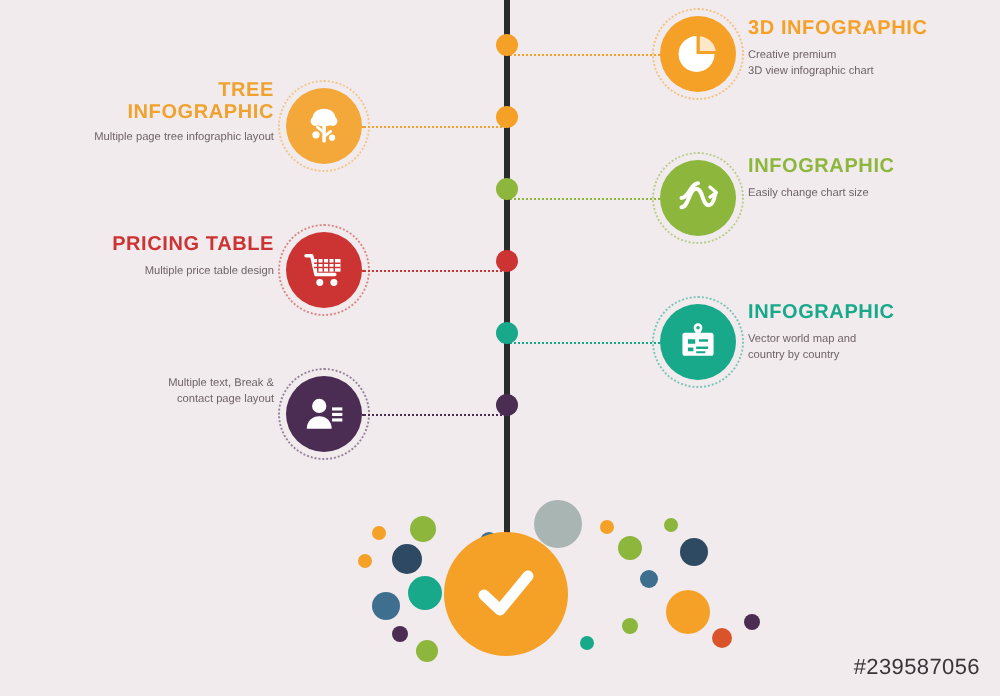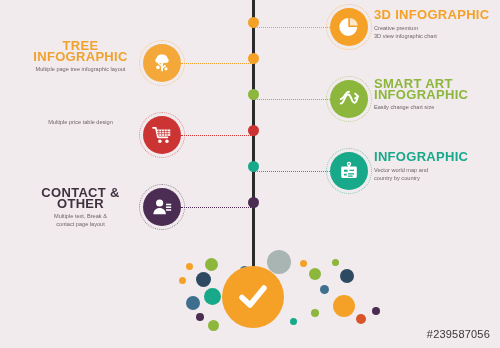--- a/index.html
+++ b/index.html
@@ -80,23 +80,23 @@
     position: relative;
     z-index: 2;
   }
 
   
   .txt {
     position: absolute;
     z-index: 3;
   }
   .txt.right { text-align: left; }
-  .txt.left  { text-align: center; }
+  .txt.left  { text-align: right; }
   .title {
-    font-size: 13px;
+    font-size: 10px;
     font-weight: bold;
     letter-spacing: 0.3px;
     line-height: 10.5px;
     margin: 0 0 3px 0;
   }
   .sub {
     font-size: 5.6px;
     color: #6f6467;
     line-height: 8px;
     margin: 0;
@@ -194,37 +194,37 @@
         <div class="ring" style="border-color: rgb(140, 182, 60); opacity: 0.55;"></div>
         <div class="disc" style="background: rgb(140, 182, 60);"></div>
         <div style="position: relative; z-index: 2; line-height: 0;"><svg width="22" height="22" viewBox="0 0 24 24">
             <path d="M3 17 C7 17 7 7 11 7 C15 7 14 16 18 16 C20 16 21 12 21.5 9.5" stroke="#ffffff" stroke-width="2.2" fill="none" stroke-linecap="round"></path>
             <path d="M3 12 C7 12 8 4 12 4" stroke="#ffffff" stroke-width="2.2" fill="none" stroke-linecap="round"></path>
             <path d="M18.5 6 L22 9 L18.5 11.5" stroke="#ffffff" stroke-width="1.8" fill="none" stroke-linecap="round" stroke-linejoin="round"></path>
           </svg></div>
       </div>
       <div class="txt right" style="top: 79px; left: 374px; width: 120px;">
         <div class="title" style="color: rgb(140, 182, 60);">
-          <div>SMART ART</div>
           <div>INFOGRAPHIC</div>
         </div>
         <div class="sub">Easily change chart size</div>
       </div>
       <div class="badge" style="top: 116px; left: 143px;">
         <div class="ring" style="border-color: rgb(204, 51, 51); opacity: 0.55;"></div>
         <div class="disc" style="background: rgb(204, 51, 51);"></div>
         <div style="position: relative; z-index: 2; line-height: 0;"><svg width="22" height="22" viewBox="0 0 24 24">
             <path d="M2.2 4.2 h3.1 l2.3 10.3 h10.3" stroke="#ffffff" stroke-width="1.9" fill="none" stroke-linecap="round" stroke-linejoin="round"></path>
             <rect x="6.6" y="6" width="14.4" height="6.9" fill="#ffffff"></rect>
             <path d="M8.6 6 v6.9 M11.6 6 v6.9 M14.6 6 v6.9 M17.6 6 v6.9 M6.6 8.3 h14.4 M6.6 10.6 h14.4" stroke="#cc3333" stroke-width="0.8"></path>
             <circle cx="9.7" cy="18.8" r="1.9" fill="#ffffff"></circle>
             <circle cx="17.4" cy="18.8" r="1.9" fill="#ffffff"></circle>
           </svg></div>
       </div>
       <div class="txt left" style="top: 118px; left: 24px; width: 113px;">
+        <div class="title" style="color: rgb(204, 51, 51);">PRICING TABLE</div>
         <div class="sub">Multiple price table design</div>
       </div>
       <div class="badge" style="top: 152px; left: 330px;">
         <div class="ring" style="border-color: rgb(23, 169, 138); opacity: 0.55;"></div>
         <div class="disc" style="background: rgb(23, 169, 138);"></div>
         <div style="position: relative; z-index: 2; line-height: 0;"><svg width="22" height="22" viewBox="0 0 24 24">
             <rect x="3.5" y="7" width="17" height="12.5" rx="1.4" fill="#ffffff"></rect>
             <path d="M6.5 10.5 h4 v2.4 h-4 z M12.5 10.5 h5 v1.4 h-5 z M6.5 15 h3 v2 h-3 z M11 14.5 h6.5 v1.3 h-6.5 z M11 17 h5 v1.2 h-5 z" fill="#17a98a"></path>
             <path d="M12 1.8 a2.4 2.4 0 0 1 2.4 2.4 c0 1.8 -2.4 4.2 -2.4 4.2 s-2.4 -2.4 -2.4 -4.2 A2.4 2.4 0 0 1 12 1.8 z" fill="#ffffff"></path>
             <circle cx="12" cy="4.2" r="0.95" fill="#17a98a"></circle>
@@ -242,21 +242,20 @@
         <div class="disc" style="background: rgb(75, 45, 83);"></div>
         <div style="position: relative; z-index: 2; line-height: 0;"><svg width="22" height="22" viewBox="0 0 24 24">
             <circle cx="9.4" cy="7.6" r="3.9" fill="#ffffff"></circle>
             <path d="M2.6 20 c0 -4.2 3.1 -6.8 6.8 -6.8 c3.7 0 6.8 2.6 6.8 6.8 z" fill="#ffffff"></path>
             <rect x="16.4" y="8.4" width="5.6" height="1.7" fill="#ffffff"></rect>
             <rect x="16.4" y="11.4" width="5.6" height="1.7" fill="#ffffff"></rect>
             <rect x="16.4" y="14.4" width="5.6" height="1.7" fill="#ffffff"></rect>
           </svg></div>
       </div>
       <div class="txt left" style="top: 188px; left: 24px; width: 113px;">
-        <div class="title" style="color: rgb(62, 49, 64);">CONTACT &amp; OTHER</div>
         <div class="sub">Multiple text, Break &amp;</div>
         <div class="sub">contact page layout</div>
       </div>
     </div>
   <div id="dots-layer">
       <div class="dot" style="left: 267px; top: 250px; width: 24px; height: 24px; background: rgb(169, 181, 178);"></div>
       <div class="dot" style="left: 205px; top: 258px; width: 13px; height: 13px; background: rgb(140, 182, 60);"></div>
       <div class="dot" style="left: 186px; top: 263px; width: 7px; height: 7px; background: rgb(245, 161, 40);"></div>
       <div class="dot" style="left: 240px; top: 266px; width: 9px; height: 9px; background: rgb(63, 111, 143);"></div>
       <div class="dot" style="left: 300px; top: 260px; width: 7px; height: 7px; background: rgb(245, 161, 40);"></div>

